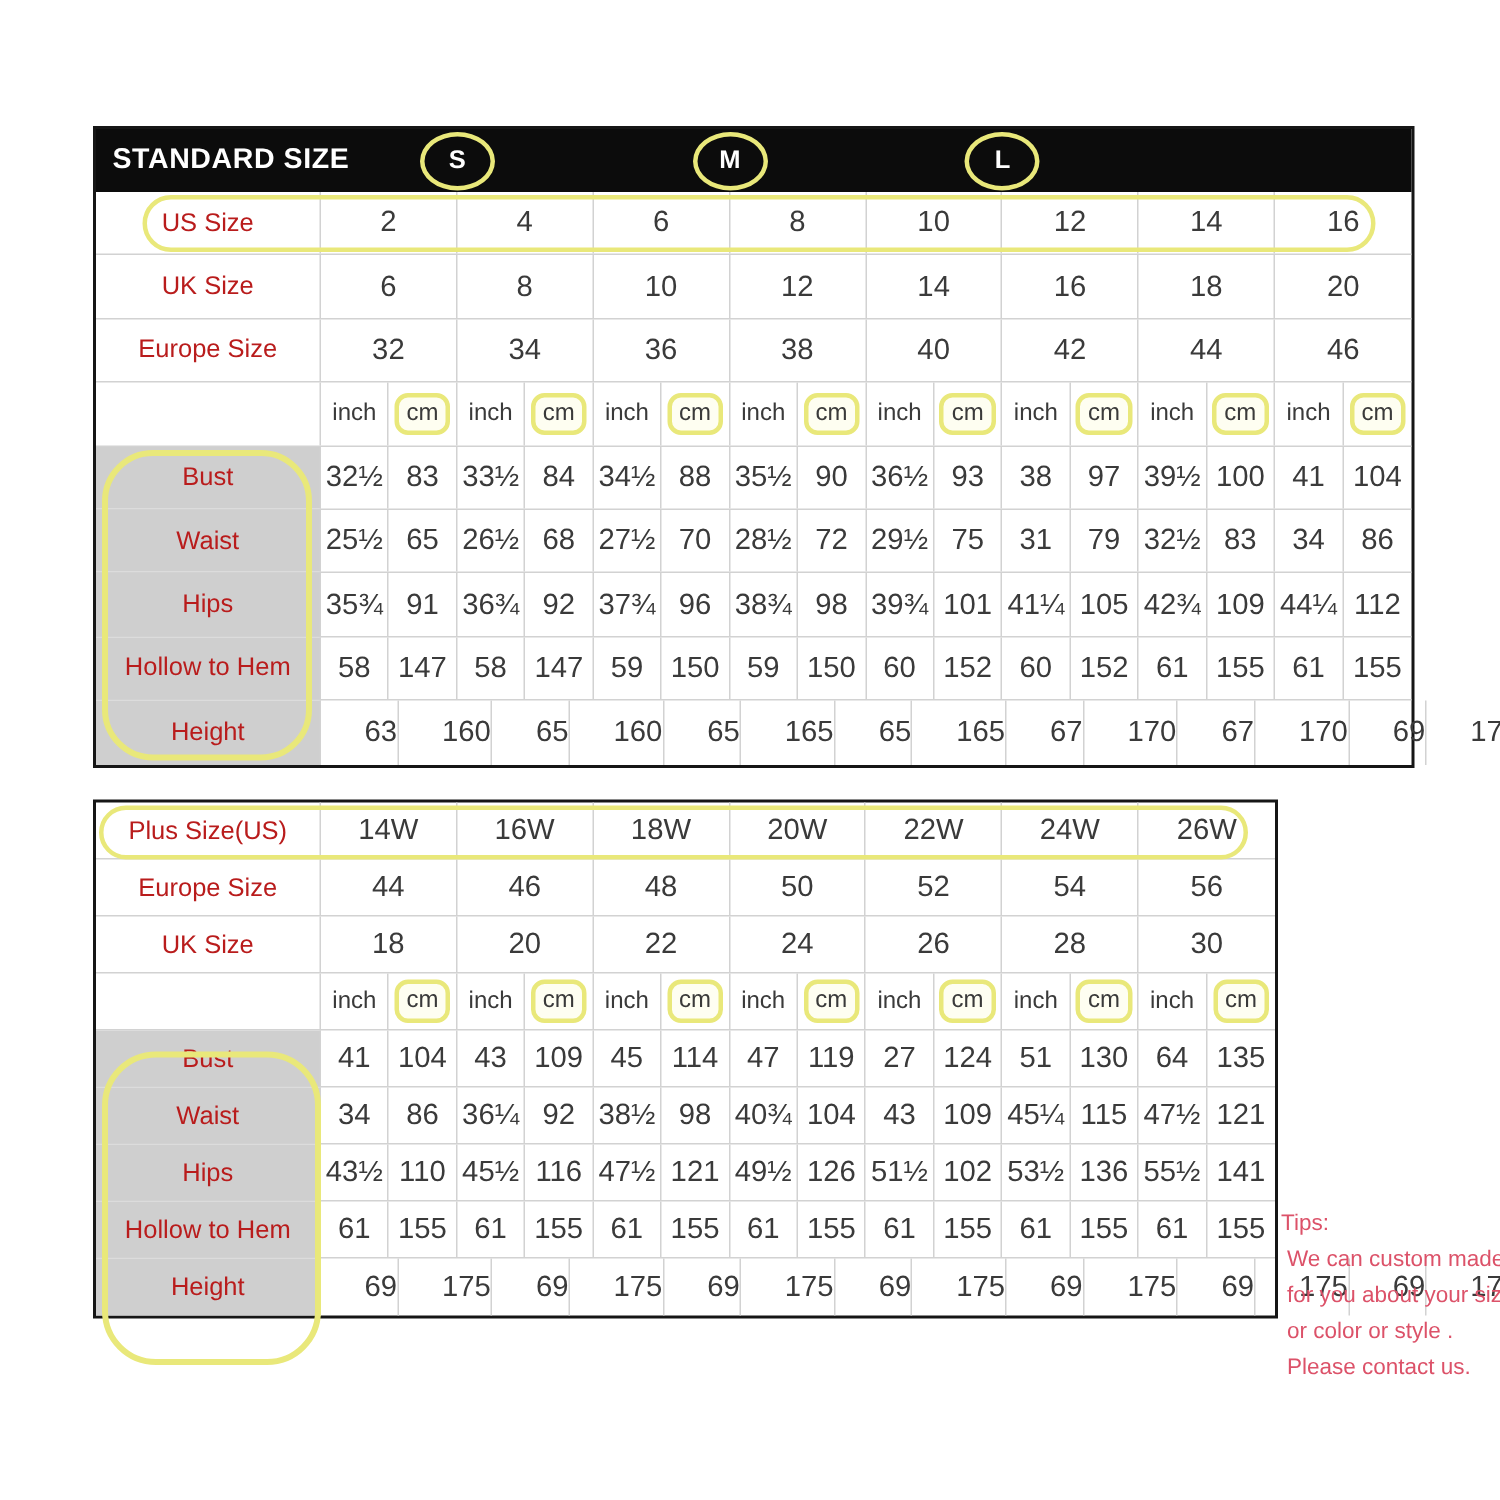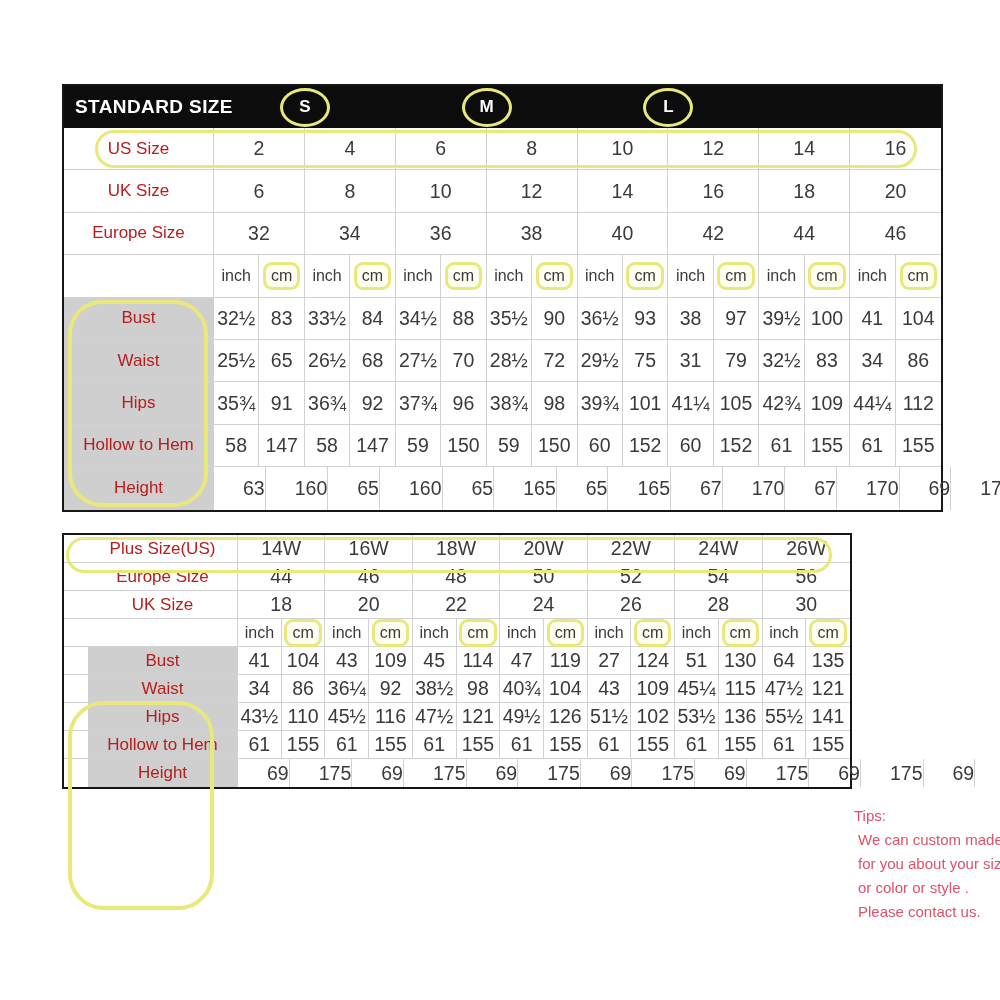--- a/index.html
+++ b/index.html
@@ -14,21 +14,21 @@
   html,body{margin:0;padding:0;}
   #canvas{
     position:relative;width:1000px;height:1000px;background:#ffffff;
     font-family:"Liberation Sans", sans-serif;overflow:hidden;
   }
   .sizetable{position:absolute;border:2px solid var(--outer);background:#fff;box-sizing:border-box;}
   #standard-table{left:62px;top:84px;width:881px;}
   #plus-table{left:62px;top:533px;width:790px;}
   .row{display:grid;border-bottom:1px solid var(--grid);box-sizing:border-box;}
   .t1 .row{grid-template-columns:150px repeat(16,1fr);height:42.4px;}
-  .t2 .row{grid-template-columns:150px repeat(14,1fr);height:28px;padding-left:24px;}
+  .t2 .row{grid-template-columns:150px repeat(14,1fr);height:38px;}
   .row:last-child{border-bottom:none;gap:29px;}
   .c{display:flex;align-items:center;justify-content:center;border-right:1px solid var(--grid);
      font-size:19.5px;color:var(--txt);box-sizing:border-box;white-space:nowrap;}
   .c:last-child{border-right:none;}
   .span2{grid-column:span 2;}
   .span4{grid-column:span 4;}
   .lbl{font-weight:normal;font-size:17px;color:#b91c1c;}
   .mlbl{background:var(--labelbg);}
   .unit{font-size:16px;text-align:center;}
   .row.head{background:var(--headbg);border-bottom:none;height:42px;}

